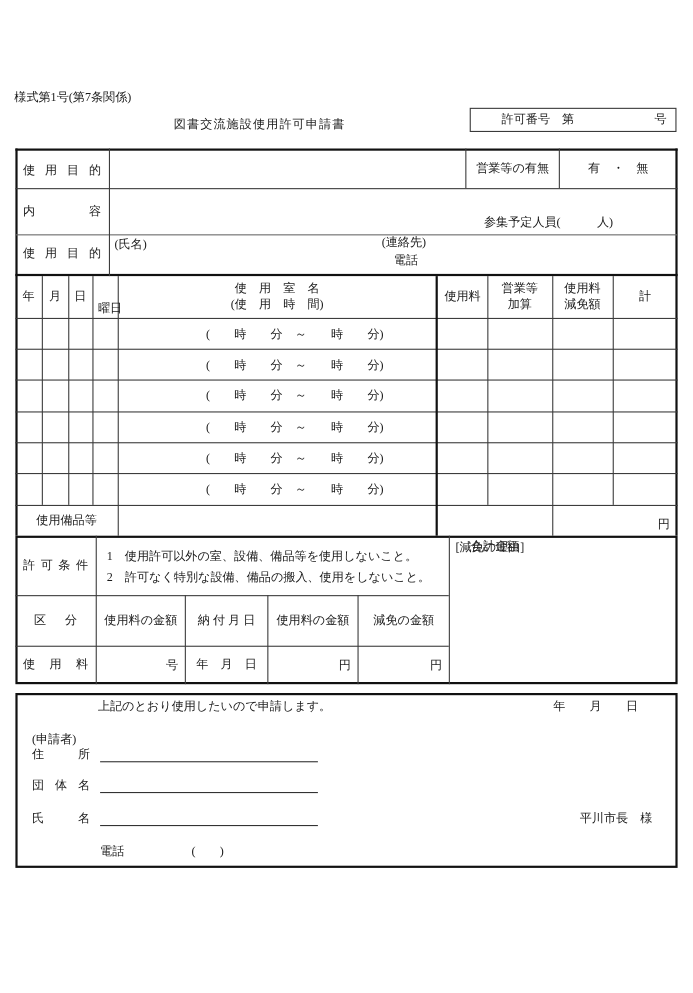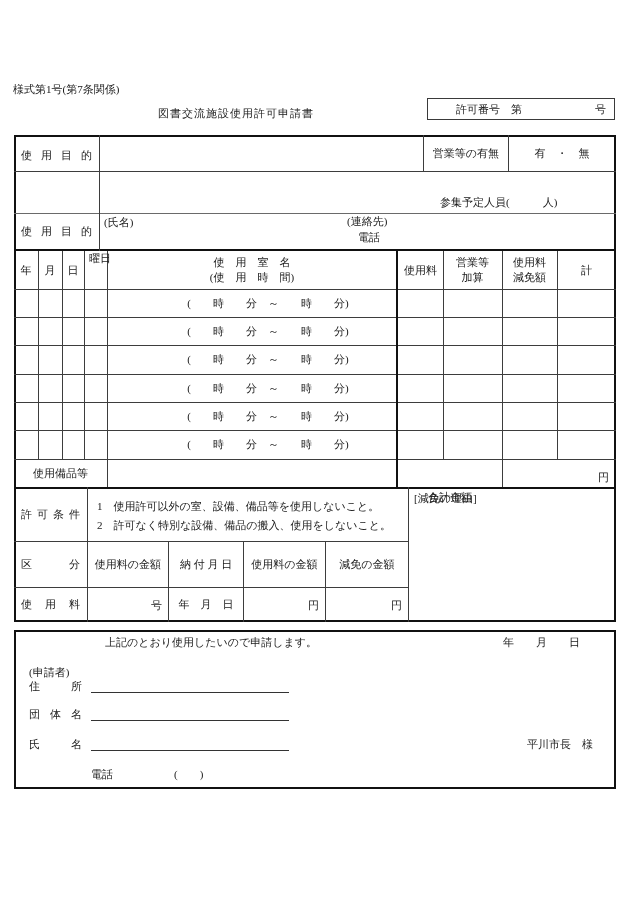--- a/index.html
+++ b/index.html
@@ -12,21 +12,21 @@
   .jcell{position:absolute;display:flex;align-items:center;}
   .jcell>span{display:inline-block;width:100%;text-align:justify;text-align-last:justify;line-height:13px;}
   .endcell{position:absolute;display:flex;align-items:flex-end;justify-content:flex-end;
            white-space:pre;line-height:13px;}
   .hl{position:absolute;height:1px;background:#3d3d3d;}
   .vl{position:absolute;width:1px;background:#3d3d3d;}
   .thick{background:#111;}
   .box{position:absolute;border:2px solid #111;box-sizing:border-box;}
   .box-open-bottom{border-bottom:none;}
   .pbox{position:absolute;border:1px solid #3a3a3a;box-sizing:border-box;}
-  .stackwrap{display:flex;align-items:flex-start;justify-content:center;}
+  .stackwrap{display:flex;align-items:flex-end;justify-content:center;}
   .stack{width:13px;line-height:13px;word-break:break-all;text-align:center;}
   .timegrid{position:absolute;left:107px;top:289px;width:290px;height:170px;
             display:flex;flex-direction:column;}
   .timegrid>div{flex:1;display:flex;align-items:center;justify-content:center;white-space:pre;margin-left:32px;}
   .uline{position:absolute;height:1px;background:#333;}
 </style>
 </head>
 <body>
 
 <div class="page">
@@ -65,20 +65,23 @@
   <div class="vl" style="left:502px;top:251px;height:236px;"></div>
   <div class="vl" style="left:557px;top:251px;height:208px;"></div>
 
   <div class="jcell" style="left:16px;top:137px;width:81px;height:33px;padding:18px 5px;box-sizing:border-box;">
       <span>使用目的</span>
     </div>
   <div class="cell" style="left:424px;top:136px;width:84px;height:34px;">営業等の有無</div>
   <div class="cell" style="left:509px;top:136px;width:106px;height:34px;">有　・　無</div>
   <div style="position:absolute;left:100px;top:136px;width:322px;height:34px;"></div>
 
+  <div class="jcell" style="left:16px;top:173px;width:81px;height:39px;padding:0 5px;box-sizing:border-box;">
+      <span>内容</span>
+    </div>
   <div style="position:absolute;left:100px;top:172px;width:516px;height:40px;"></div>
   <div class="t" style="left:440px;top:196px;">参集予定人員(　　　人)</div>
 
   <div class="jcell" style="left:16px;top:214px;width:81px;height:35px;padding:0 5px;box-sizing:border-box;">
       <span>使用目的</span>
     </div>
   <div class="t" style="left:104px;top:216px;">(氏名)</div>
   <div class="t" style="left:347px;top:215px;">(連絡先)</div>
   <div class="t" style="left:358px;top:231px;">電話</div>
 
@@ -127,38 +130,38 @@
   <div class="vl" style="left:408px;top:487px;height:135px;"></div>
 
   <div class="jcell" style="left:16px;top:489px;width:69px;height:50px;padding:0 5px;box-sizing:border-box;">
       <span>許可条件</span>
     </div>
   <div class="t" style="left:97px;top:500px;">1　使用許可以外の室、設備、備品等を使用しないこと。</div>
   <div class="t" style="left:97px;top:519px;">2　許可なく特別な設備、備品の搬入、使用をしないこと。</div>
   <div class="t" style="left:414px;top:492px;">[減免の理由]</div>
   <div style="position:absolute;left:410px;top:508px;width:204px;height:112px;"></div>
 
-  <div class="jcell" style="left:16px;top:543px;width:69px;height:42px;padding:0 5px;box-sizing:border-box;">
+  <div class="jcell" style="left:16px;top:543px;width:69px;height:42px;padding:0 15px;box-sizing:border-box;">
       <span>区分</span>
     </div>
   <div class="cell" style="left:88px;top:541px;width:80px;height:46px;">使用料の金額</div>
   <div class="cell" style="left:169px;top:541px;width:74px;height:46px;">納 付 月 日</div>
   <div class="cell" style="left:244px;top:541px;width:81px;height:46px;">使用料の金額</div>
   <div class="cell" style="left:326px;top:541px;width:82px;height:46px;">減免の金額</div>
 
   <div class="jcell" style="left:16px;top:589px;width:69px;height:31px;padding:0 5px;box-sizing:border-box;">
       <span>使用料</span>
     </div>
   <div class="endcell" style="left:88px;top:587px;width:80px;height:35px;padding:0 6px 10px 0;box-sizing:border-box;">号</div>
   <div class="cell" style="left:169px;top:587px;width:74px;height:35px;">年　月　日</div>
   <div class="endcell" style="left:244px;top:587px;width:81px;height:35px;padding:0 6px 10px 0;box-sizing:border-box;">円</div>
   <div class="endcell" style="left:326px;top:587px;width:82px;height:35px;padding:0 6px 10px 0;box-sizing:border-box;">円</div>
 
   <div class="box" style="left:14px;top:630px;width:602px;height:159px;"></div>
-  <div class="t" style="left:105px;top:636px;">上記のとおり使用したいので申請します。</div>
+  <div class="t" style="left:89px;top:636px;">上記のとおり使用したいので申請します。</div>
   <div class="t" style="left:503px;top:636px;">年　　月　　日</div>
   <div class="t" style="left:29px;top:666px;">(申請者)</div>
 
   <div class="jcell" style="left:29px;top:680px;width:53px;height:13px;">
       <span>住所</span>
     </div>
   <div class="uline" style="left:91px;top:692px;width:198px;"></div>
 
   <div class="jcell" style="left:29px;top:708px;width:53px;height:13px;">
       <span>団体名</span>

